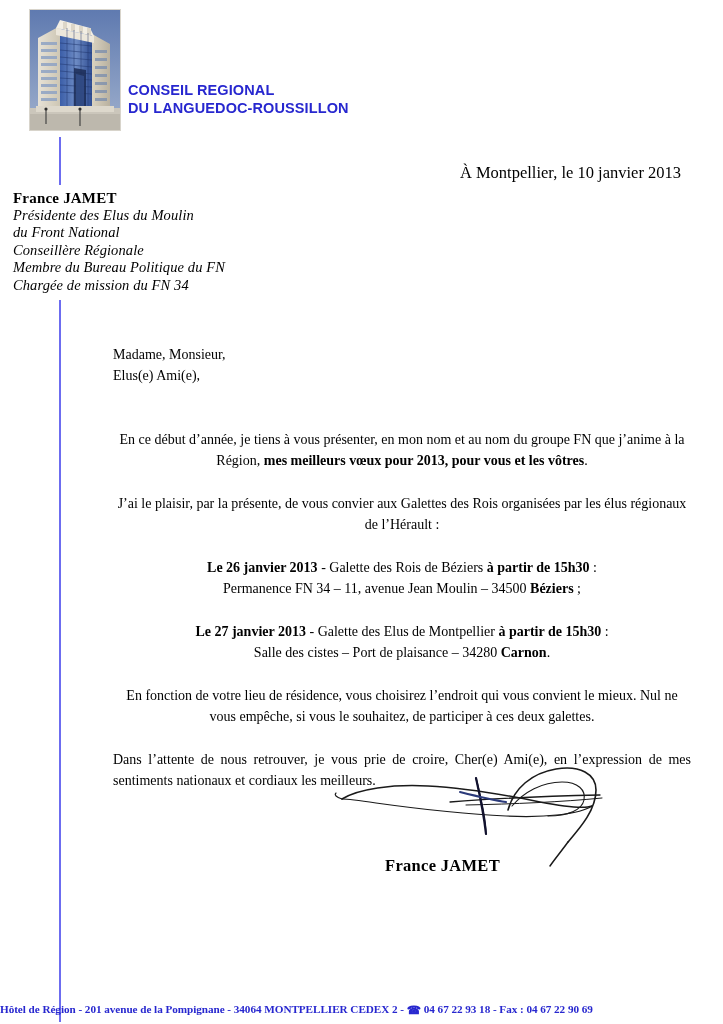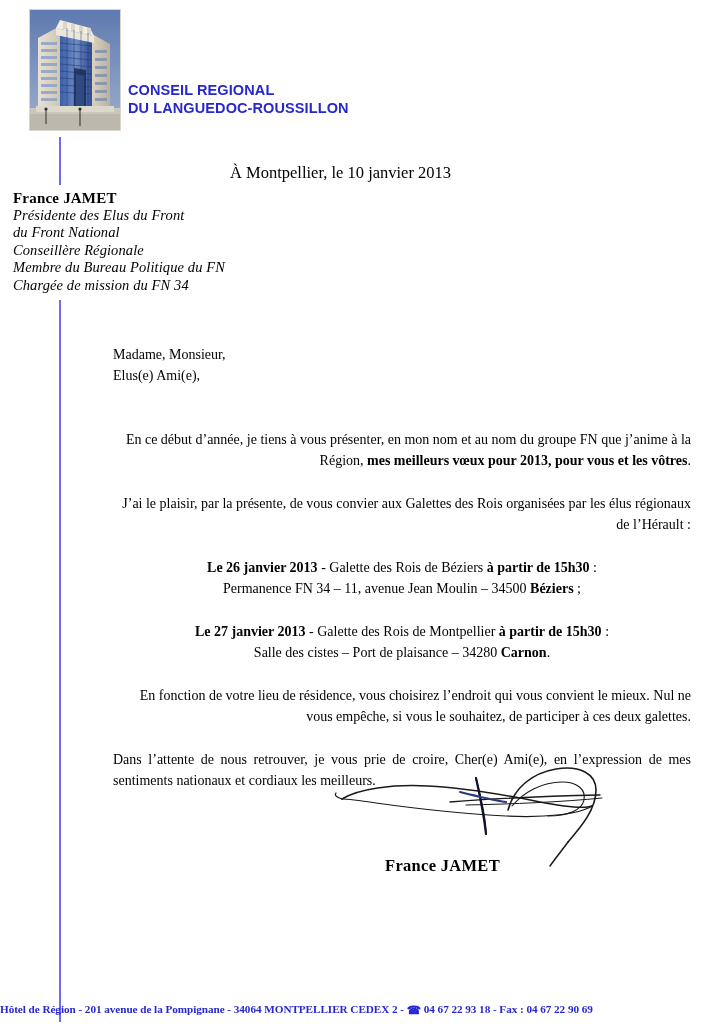--- a/index.html
+++ b/index.html
@@ -71,21 +71,21 @@
     color: #2727cf;
     letter-spacing: 0.1px;
   }
 
   
   .date-line {
     position: absolute;
     left: 0;
     top: 163px;
     width: 681px;
-    text-align: center;
+    text-align: right;
     font-size: 16.5px;
   }
 
   
   .sender {
     position: absolute;
     left: 13px;
     top: 189px;
     width: 330px;
   }
@@ -109,21 +109,21 @@
     top: 344px;
     width: 578px;
     font-size: 14px;
     line-height: 21px;
   }
   .salutation { margin: 0; }
   .salutation div { white-space: nowrap; }
 
   .para {
     margin: 0;
-    text-align: right;
+    text-align: center;
   }
   .para.justify { text-align: justify; }
   .para b { font-weight: bold; }
 
   .gap-lg { height: 43px; }
   .gap-md { height: 22px; }
 
   .event {
     margin: 0;
     text-align: center;
@@ -276,21 +276,21 @@
       <div>CONSEIL REGIONAL</div>
       <div>DU LANGUEDOC-ROUSSILLON</div>
     </div>
   </div>
 
   <div class="date-line">À Montpellier, le 10 janvier 2013</div>
 
   <div class="sender">
     <div class="sender-name">France JAMET</div>
     <div class="sender-titles">
-      <div>Présidente des Elus du Front</div>
+      <div>Présidente des Elus du Moulin</div>
       <div>du Front National</div>
       <div>Conseillère Régionale</div>
       <div>Membre du Bureau Politique du FN</div>
       <div>Chargée de mission du FN 34</div>
     </div>
   </div>
 
   <div class="body-block">
 
     <div class="salutation">
@@ -309,21 +309,21 @@
     <div class="gap-md"></div>
 
     <div class="event">
       <span class="ev-line1"><b>Le 26 janvier 2013</b><span> - </span><span>Galette des Rois de Béziers </span><b>à partir de 15h30</b><span> :</span></span>
       <span class="ev-line2"><span>Permanence FN 34 – 11, avenue Jean Moulin – 34500 </span><b>Béziers</b><span> ;</span></span>
     </div>
 
     <div class="gap-md"></div>
 
     <div class="event">
-      <span class="ev-line1"><b>Le 27 janvier 2013</b><span> - </span><span>Galette des Rois de Montpellier </span><b>à partir de 15h30</b><span> :</span></span>
+      <span class="ev-line1"><b>Le 27 janvier 2013</b><span> - </span><span>Galette des Elus de Montpellier </span><b>à partir de 15h30</b><span> :</span></span>
       <span class="ev-line2"><span>Salle des cistes – Port de plaisance – 34280 </span><b>Carnon</b><span>.</span></span>
     </div>
 
     <div class="gap-md"></div>
 
     <p class="para">En fonction de votre lieu de résidence, vous choisirez l’endroit qui vous convient le mieux. Nul ne vous empêche, si vous le souhaitez, de participer à ces deux galettes.</p>
 
     <div class="gap-md"></div>
 
     <p class="para justify">Dans l’attente de nous retrouver, je vous prie de croire, Cher(e) Ami(e), en l’expression de mes sentiments nationaux et cordiaux les meilleurs.</p>

